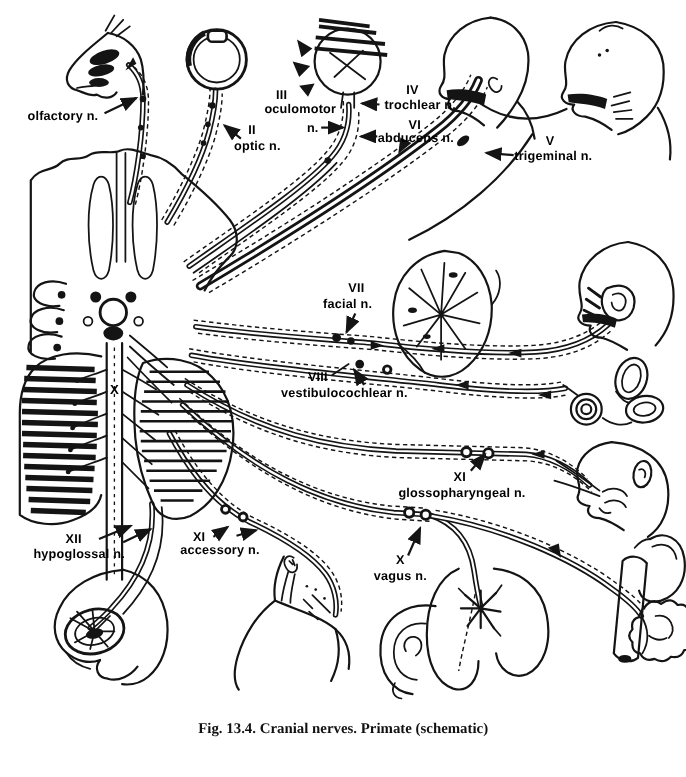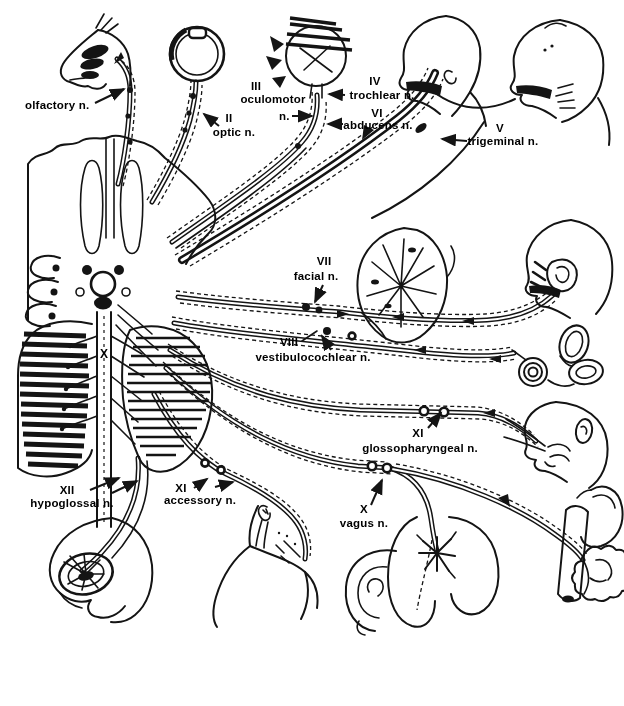--- a/index.html
+++ b/index.html
@@ -358,13 +358,14 @@
     <text class="lbl" x="181" y="492" text-anchor="middle">XI</text>
     <text class="lbl" x="200" y="504" text-anchor="middle">accessory n.</text>
 
     <text class="lbl" x="67" y="494" text-anchor="middle">XII</text>
     <text class="lbl" x="72" y="507" text-anchor="middle">hypoglossal n.</text>
 
     <text class="lbl" x="104" y="358" text-anchor="middle" style="font-size:12px">X</text>
   </g>
 </svg>
 
+<div class="caption"><b>Fig. 13.4.</b><b> Cranial nerves. Primate (schematic)</b></div>
 </div>
 
 </body></html>

